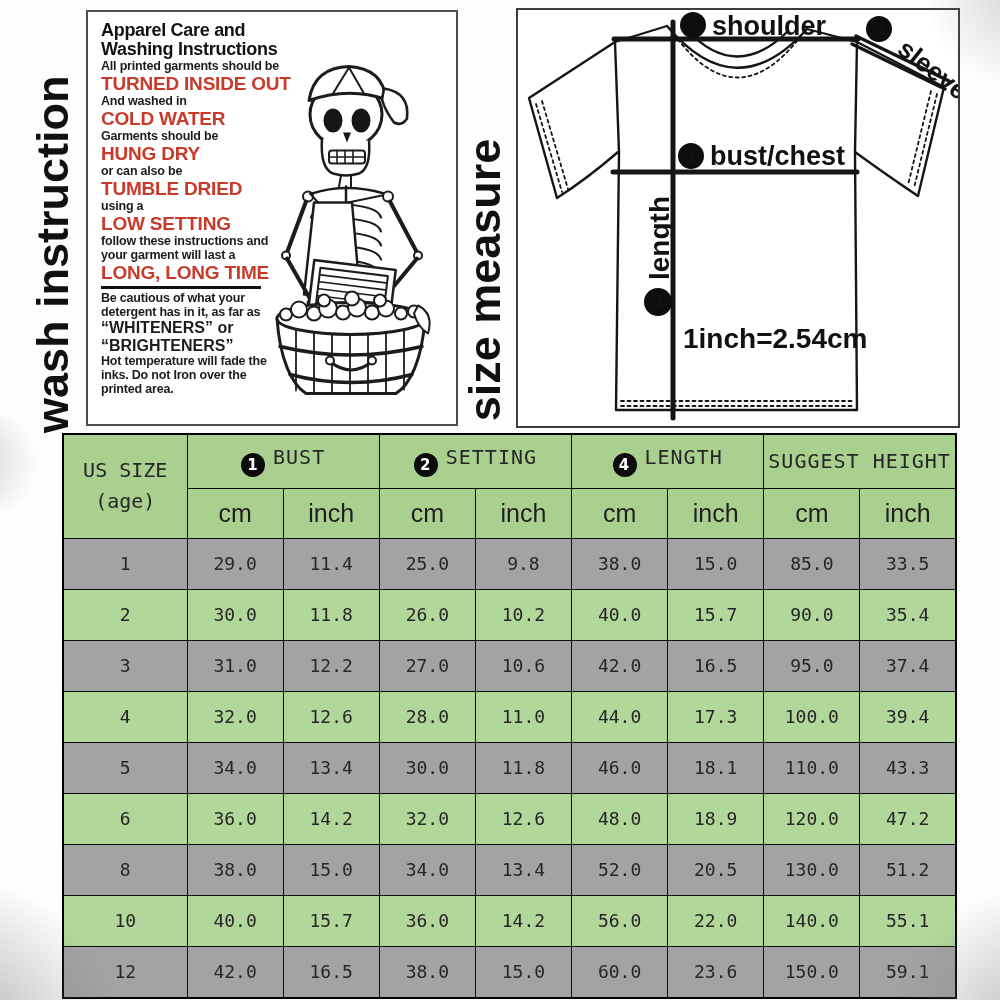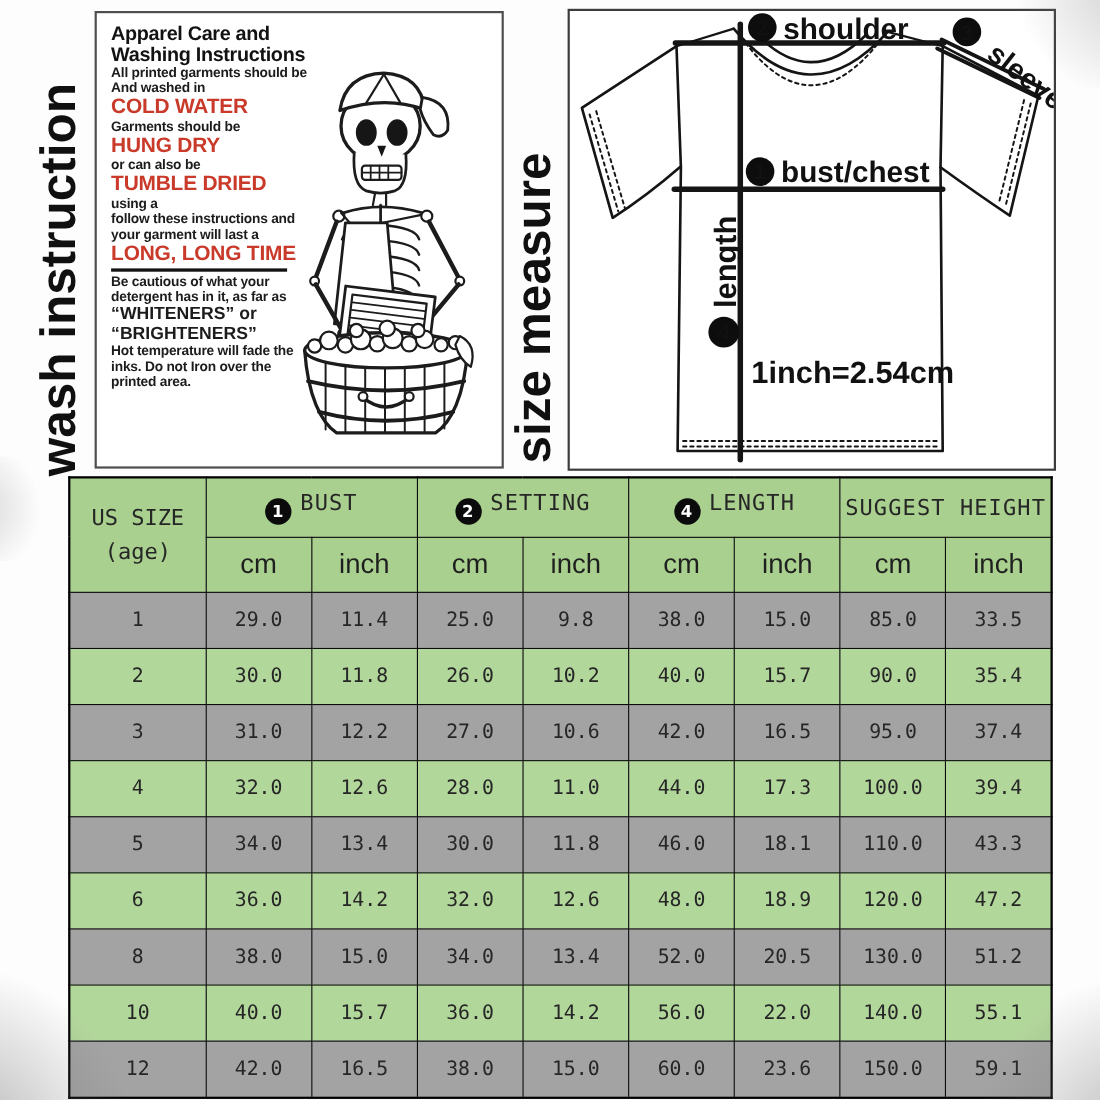--- a/index.html
+++ b/index.html
@@ -68,27 +68,29 @@
   <div class="v-label size-v">size measure</div>
 
   <section class="wash-panel">
     <div class="wash-text">
       <div class="wash-heading">
         <div>Apparel Care and</div>
         <div>Washing Instructions</div>
       </div>
       <div class="wash-lines">
           <div class="wash-line black">All printed garments should be</div>
+          <div class="wash-line red">TURNED INSIDE OUT</div>
           <div class="wash-line black">And washed in</div>
           <div class="wash-line red">COLD WATER</div>
           <div class="wash-line black">Garments should be</div>
           <div class="wash-line red">HUNG DRY</div>
           <div class="wash-line black">or can also be</div>
           <div class="wash-line red">TUMBLE DRIED</div>
           <div class="wash-line black">using a</div>
+          <div class="wash-line red">LOW SETTING</div>
           <div class="wash-line black">follow these instructions and</div>
           <div class="wash-line black">your garment will last a</div>
           <div class="wash-line red">LONG, LONG TIME</div>
           <div class="wash-divider"></div>
           <div class="wash-line black">Be cautious of what your</div>
           <div class="wash-line black">detergent has in it, as far as</div>
           <div class="wash-line blackbig">“WHITENERS” or</div>
           <div class="wash-line blackbig">“BRIGHTENERS”</div>
           <div class="wash-line black">Hot temperature will fade the</div>
           <div class="wash-line black">inks. Do not Iron over the</div>

